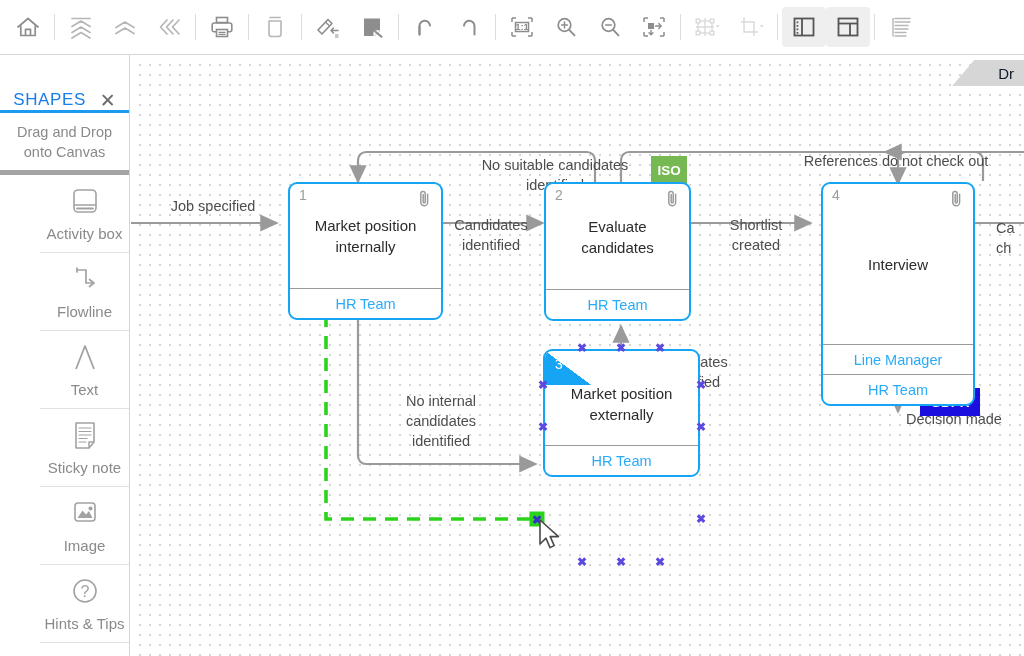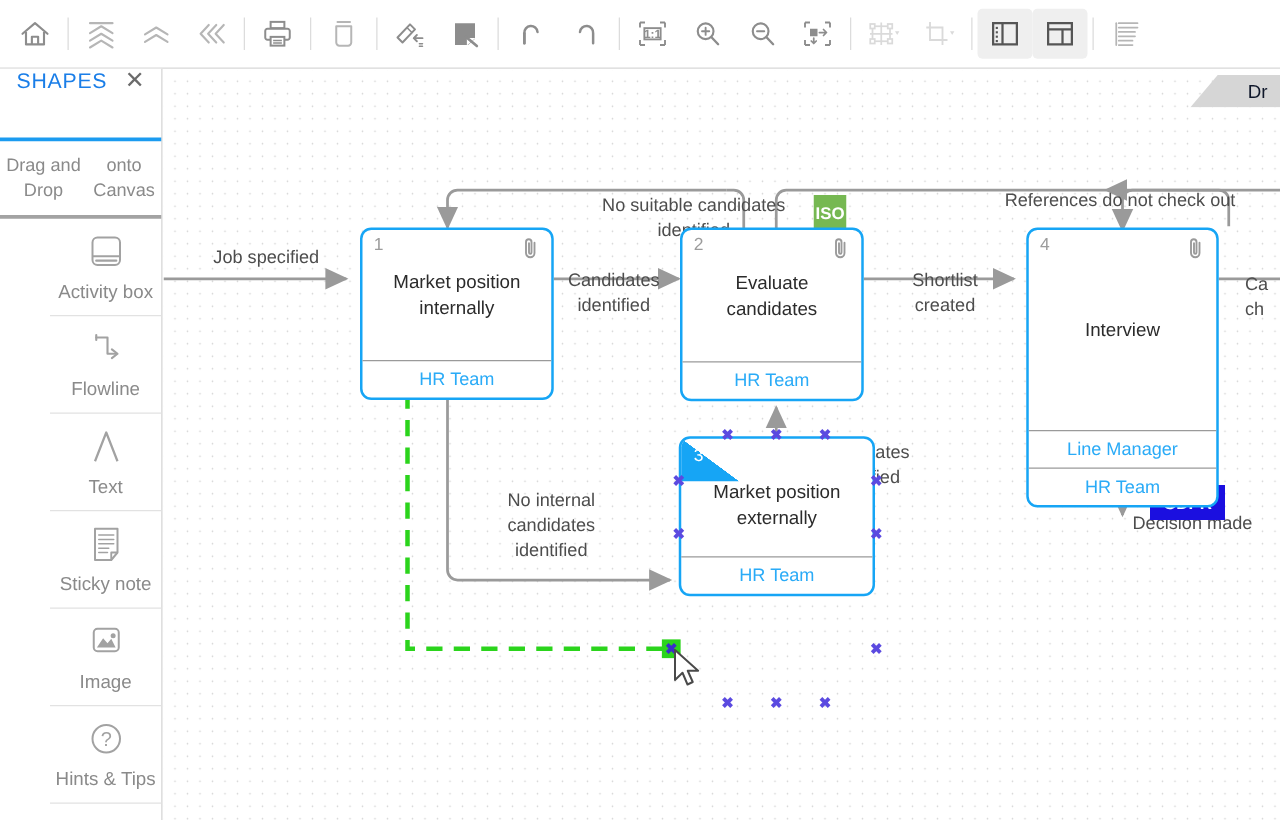--- a/index.html
+++ b/index.html
@@ -26,29 +26,29 @@
   .tb-sep{width:1px;height:26px;background:#dcdcdc;flex:none;margin:0 4px;}
   .tb-spacer{flex:none;}
 
   
   .sidebar{
     position:absolute;left:0;top:55px;width:130px;height:601px;
     background:#fff;border-right:1px solid #d5d5d5;box-sizing:border-box;
     z-index:5;
   }
   .sb-head{
-    height:58px;display:flex;align-items:flex-start;justify-content:center;
+    height:58px;display:flex;align-items:flex-end;justify-content:center;
     gap:14px;border-bottom:3px solid #1b9bf0;box-sizing:border-box;
   }
   .sb-title{color:#1a7ee8;font-size:17px;letter-spacing:.6px;}
   .sb-close{color:#6b6b6b;font-size:19px;line-height:1;cursor:pointer;font-weight:300;}
   .sb-sub{
-    height:62px;display:flex;flex-direction:row;align-items:center;
+    height:62px;display:flex;flex-direction:column;align-items:center;
     justify-content:center;color:#8a8a8a;font-size:14.5px;line-height:20px;
-    text-align:center;border-bottom:3px solid #a3a3a3;box-sizing:border-box;
+    text-align:center;border-bottom:5px solid #a3a3a3;box-sizing:border-box;
   }
   .sb-item{
     height:78px;display:flex;flex-direction:column;align-items:center;
     justify-content:center;gap:7px;border-bottom:1px solid #e2e2e2;
     box-sizing:border-box;cursor:pointer;margin-left:40px;
   }
   .sb-item .lbl{color:#8a8a8a;font-size:15px;}
   .sb-ico{height:32px;display:flex;align-items:center;justify-content:center;}
 
   
@@ -422,21 +422,21 @@
 created</div>
     <div class="clabel" style="left:865px;top:162px;width:60px;text-align:left;">Ca
 ch</div>
     <div class="clabel" style="left:240px;top:335px;width:140px;">No internal
 candidates
 identified</div>
     <div class="clabel" style="left:500px;top:296px;width:120px;">Candidates
 identified</div>
     <div class="clabel" style="left:775px;top:353px;width:130px;text-align:left;">Decision made</div>
 
-    <div class="badge" style="left:520px;top:100px;width:26px;height:28px;background:#76b852;">
+    <div class="badge" style="left:520px;top:100px;width:36px;height:28px;background:#76b852;">
       <span>ISO</span>
     </div>
     <div class="badge" style="left:789px;top:332px;width:60px;height:28px;background:#1b0fe0;">
       <span>GDPR</span>
     </div>
 
     <div class="node" style="left:157px;top:126px;width:155px;height:138px;">
       <span class="num">1</span>
       <span class="clip">
         <svg width="15" height="19" viewBox="0 0 15 19">

